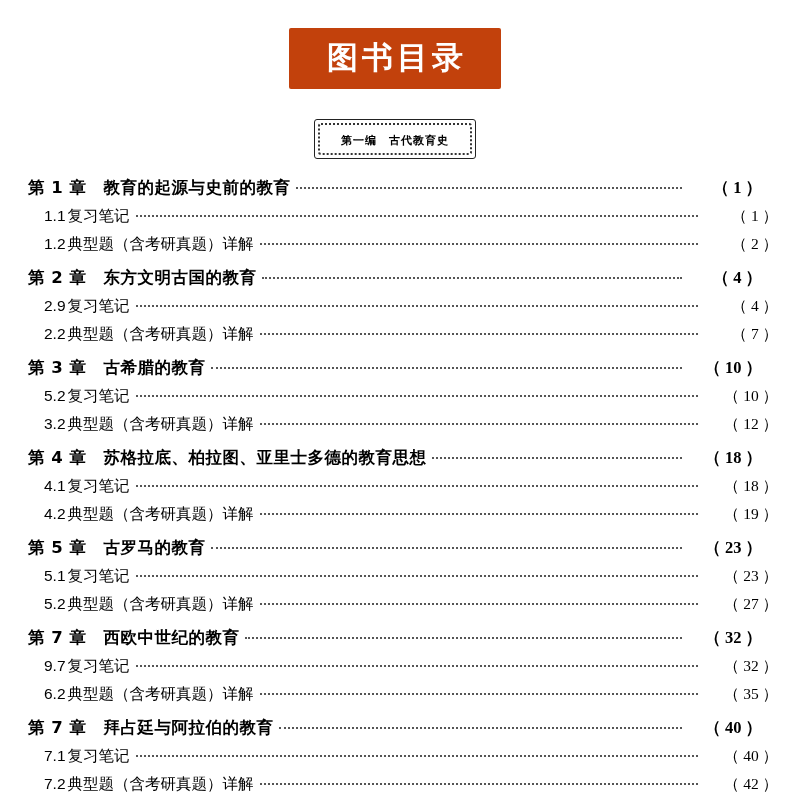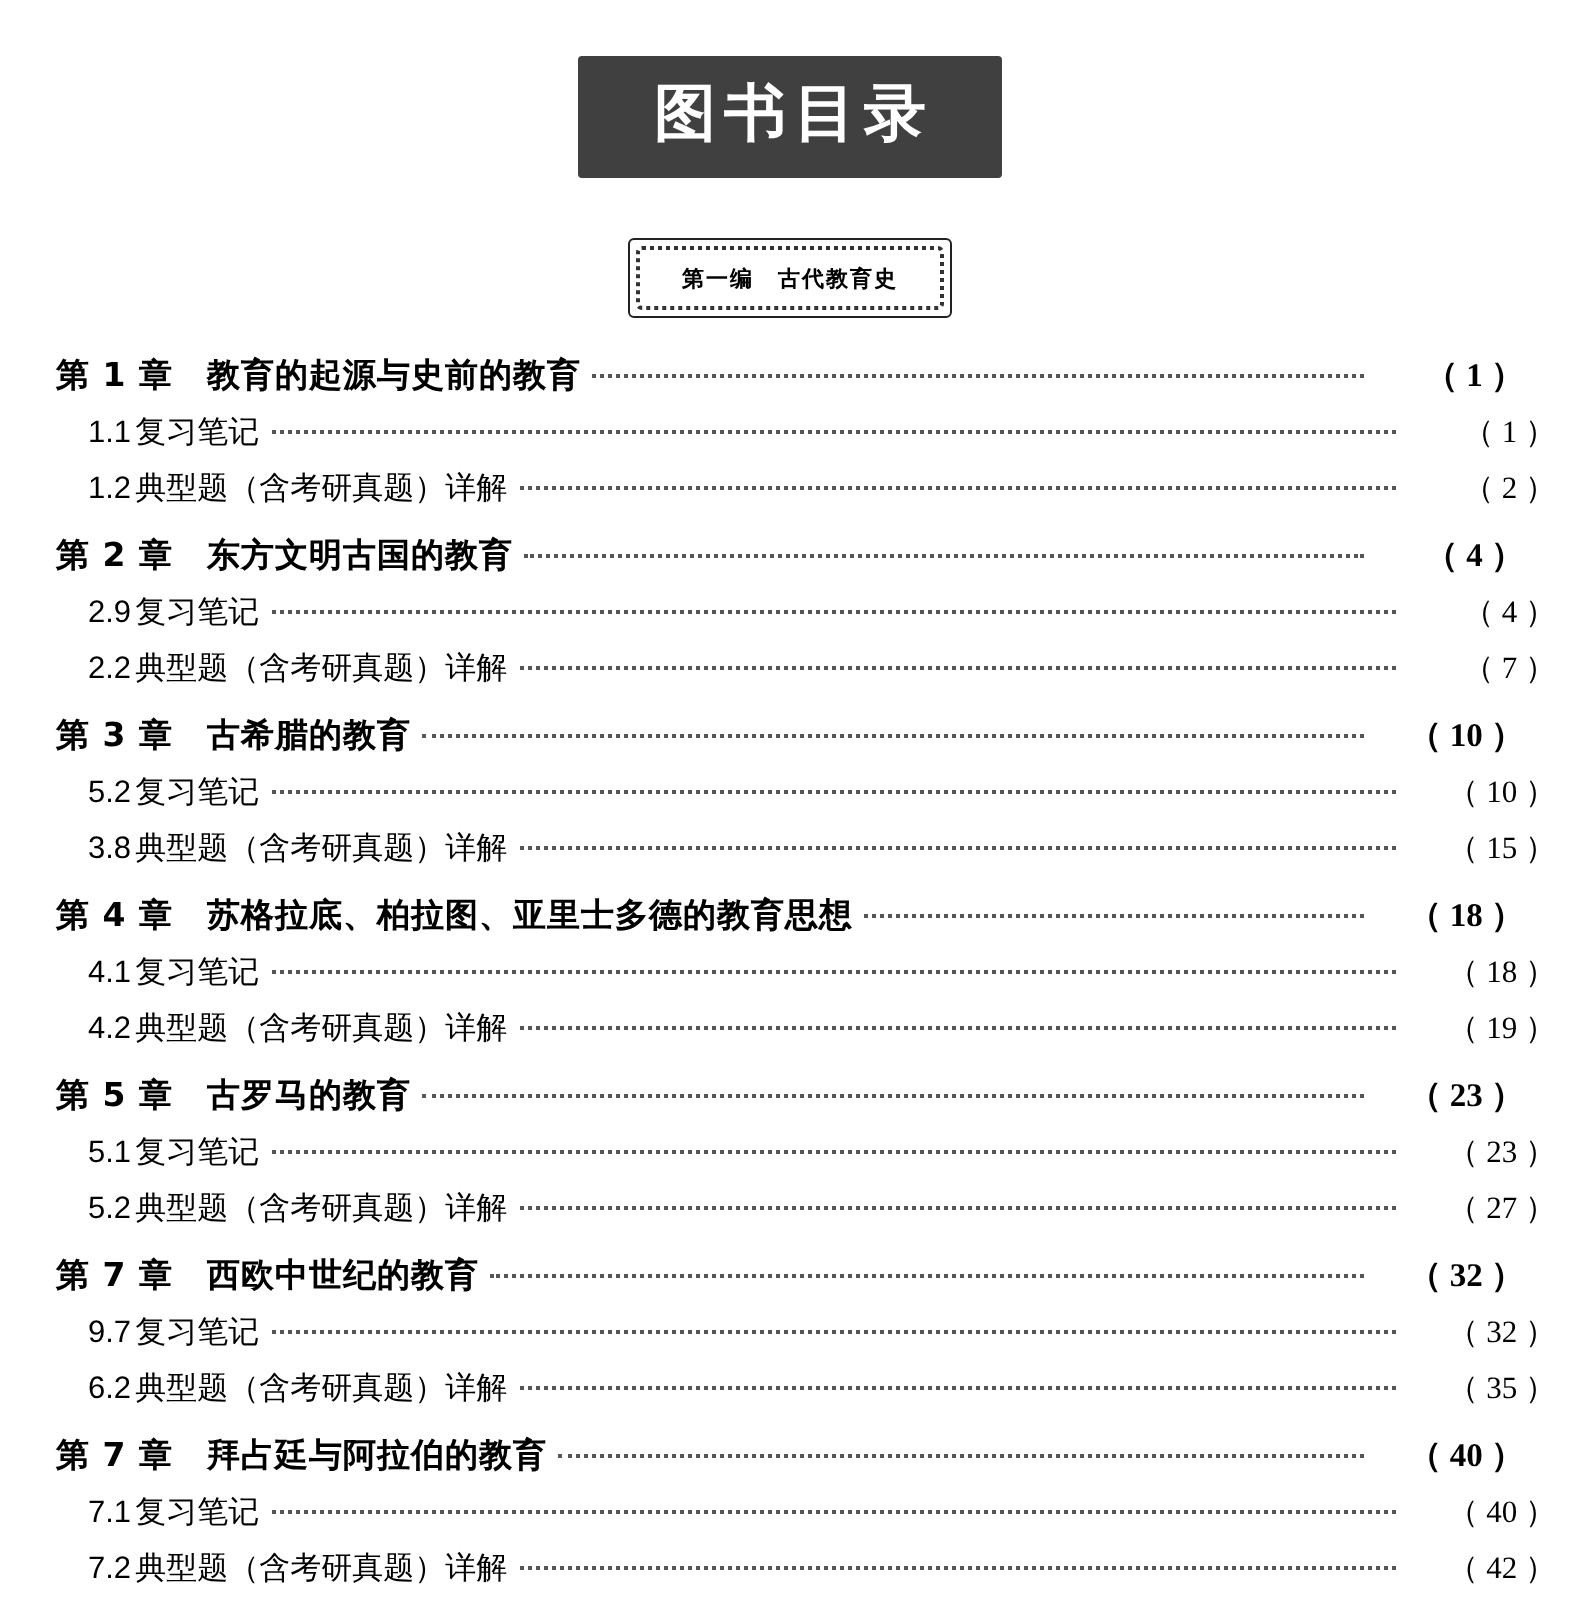--- a/index.html
+++ b/index.html
@@ -16,21 +16,21 @@
     overflow: hidden;
   }
 
   
   .title-wrap {
     display: flex;
     justify-content: center;
     padding-top: 28px;
   }
   .title-banner {
-    background: #404040;
+    background: #c2410c;
     color: #ffffff;
     font-family: "DejaVu Sans", "Liberation Sans", sans-serif;
     font-size: 31px;
     font-weight: bold;
     letter-spacing: 4px;
     padding: 14px 34px 16px 38px;
     line-height: 1;
     border-radius: 2px;
   }
 
@@ -180,24 +180,24 @@
       <span class="leader"></span>
       <span class="page">（ 10 ）</span>
     </div>
     <div class="row section">
       <span class="num">5.2</span>
       <span class="label">复习笔记</span>
       <span class="leader"></span>
       <span class="page">（ 10 ）</span>
     </div>
     <div class="row section">
-      <span class="num">3.8</span>
-      <span class="label">典型题（含考研真题）详解</span>
-      <span class="leader"></span>
-      <span class="page">（ 15 ）</span>
+      <span class="num">3.2</span>
+      <span class="label">典型题（含考研真题）详解</span>
+      <span class="leader"></span>
+      <span class="page">（ 12 ）</span>
     </div>
     <div class="row chapter">
       <span class="label">第 4 章　苏格拉底、柏拉图、亚里士多德的教育思想</span>
       <span class="leader"></span>
       <span class="page">（ 18 ）</span>
     </div>
     <div class="row section">
       <span class="num">4.1</span>
       <span class="label">复习笔记</span>
       <span class="leader"></span>

